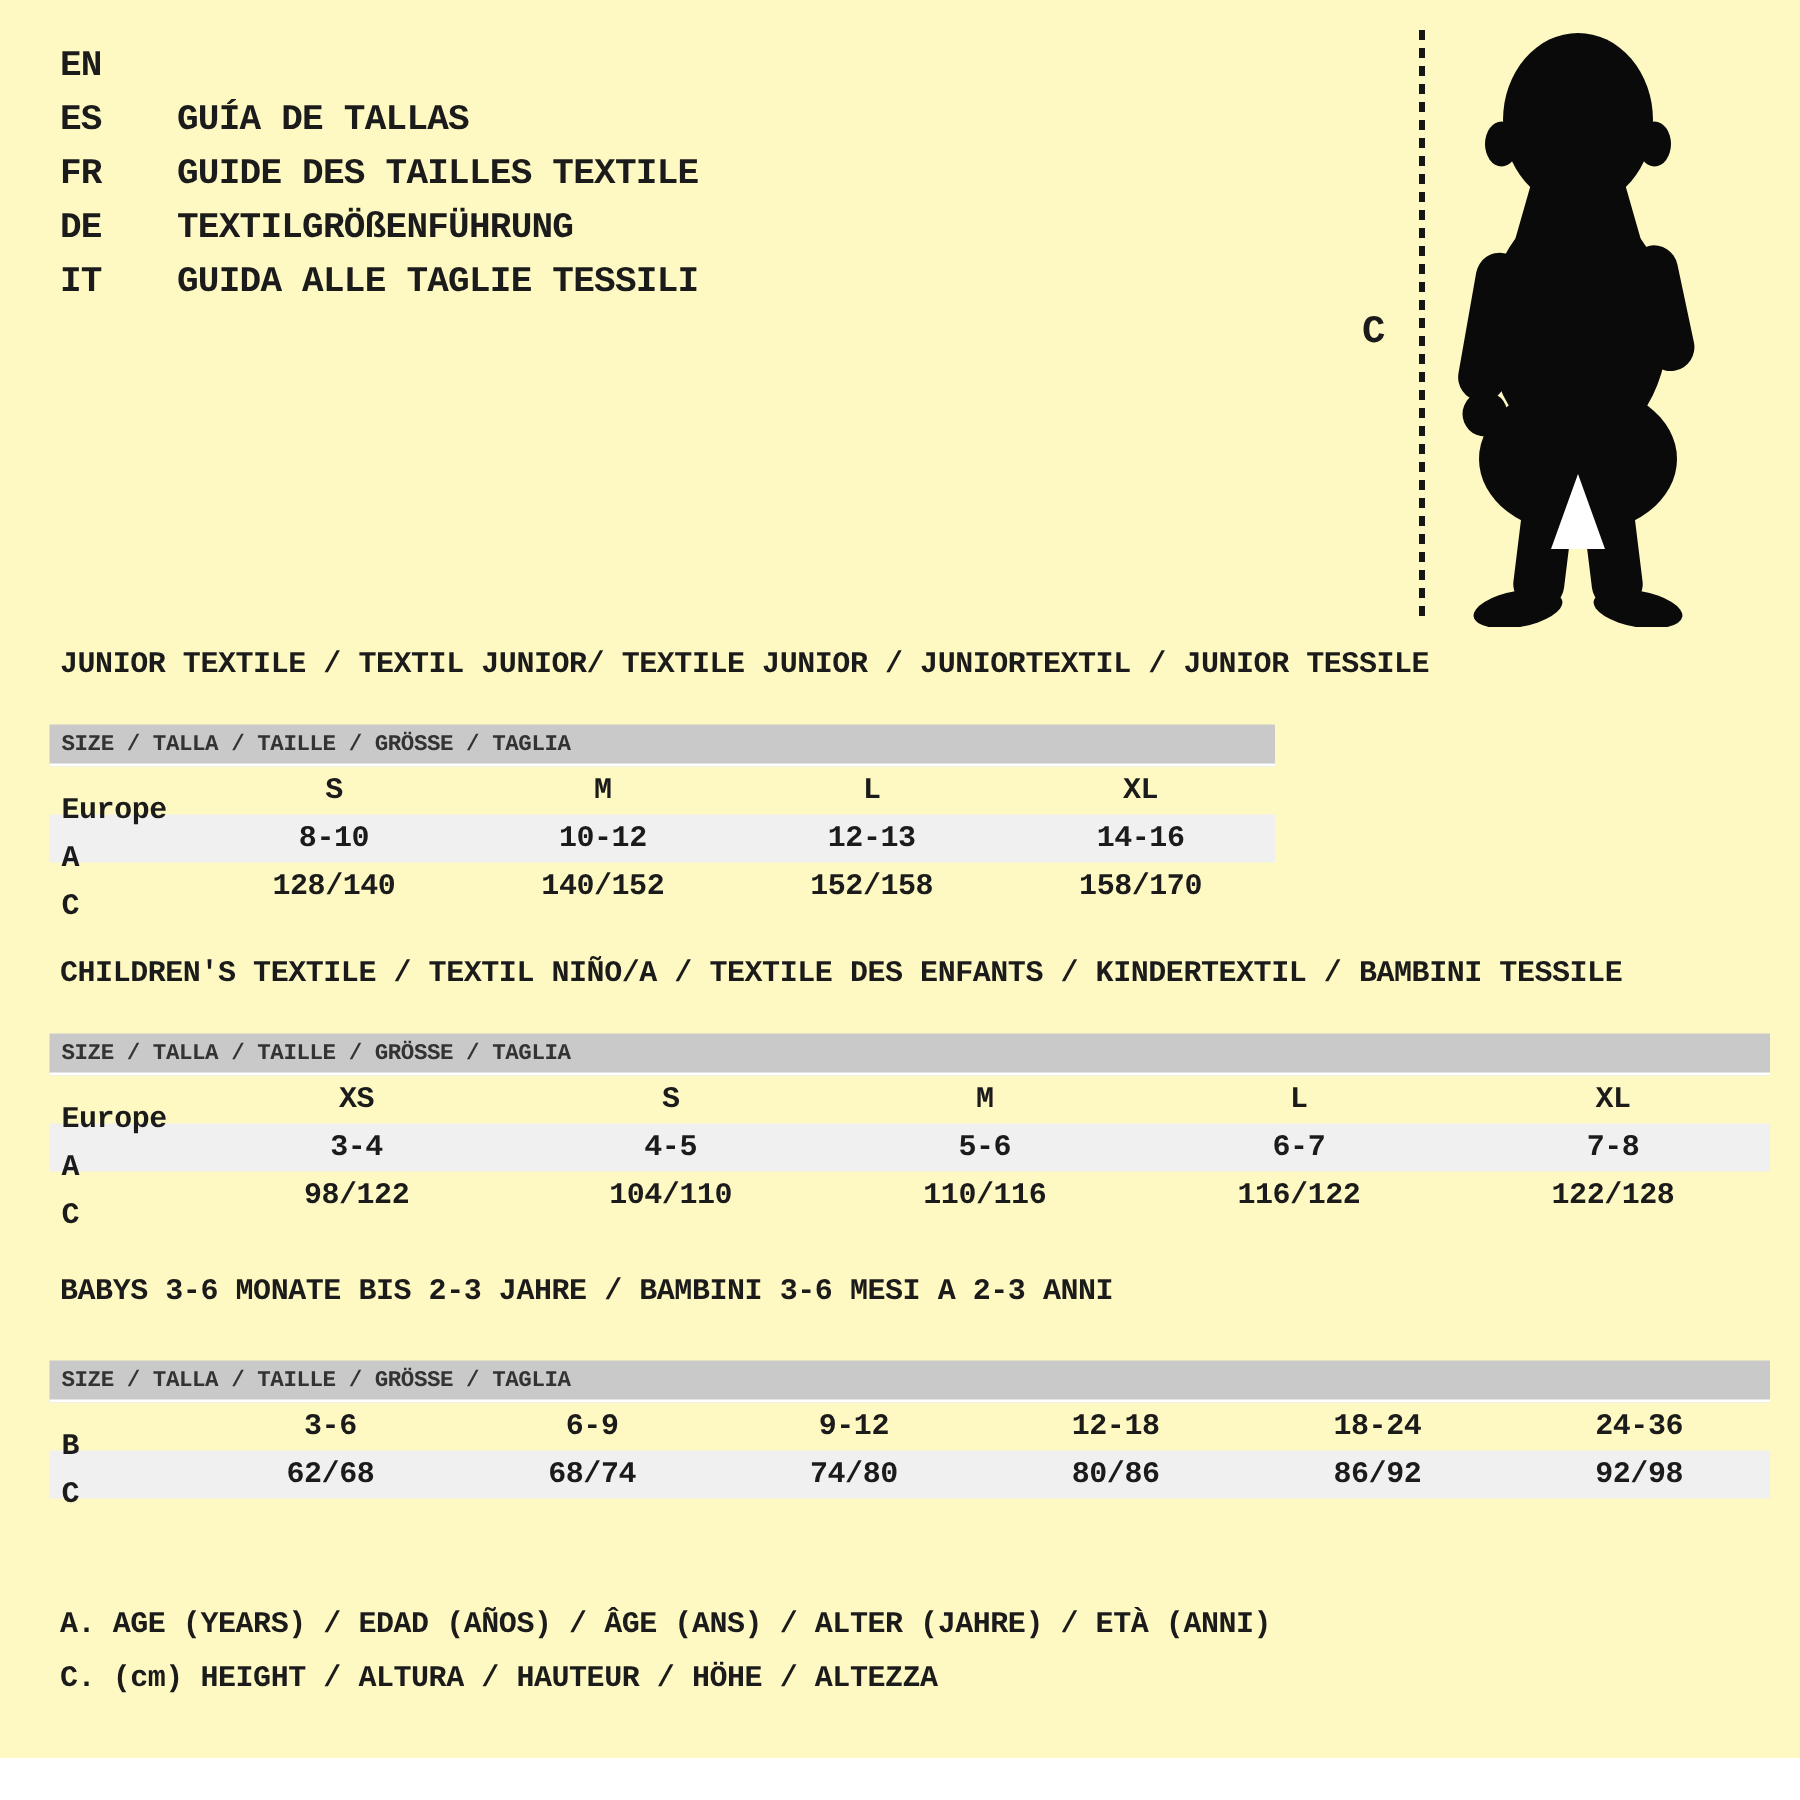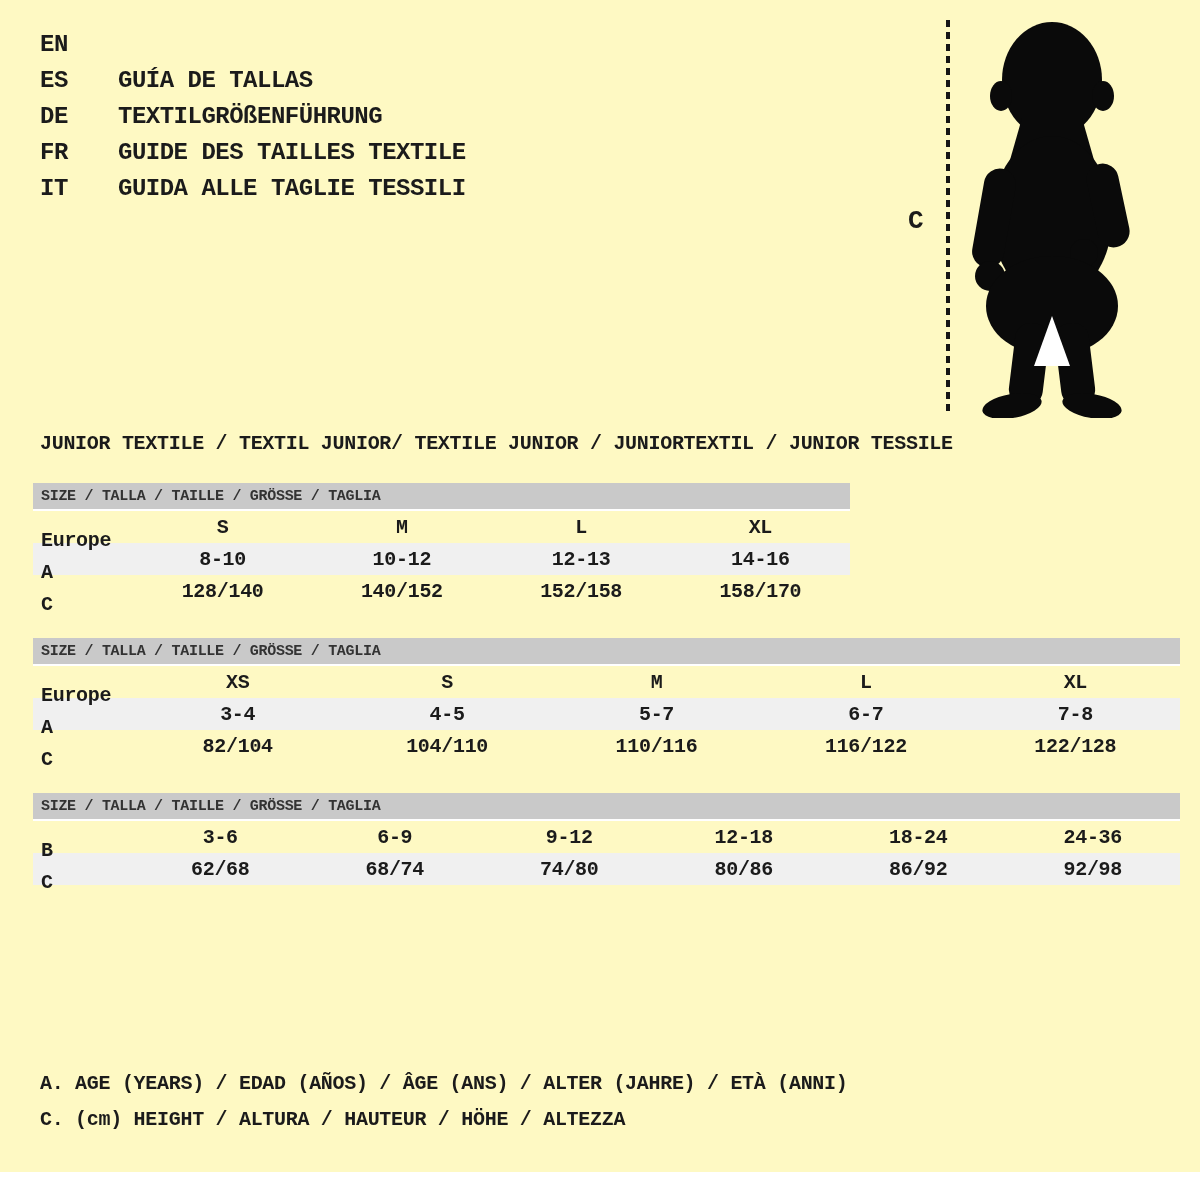--- a/index.html
+++ b/index.html
@@ -50,26 +50,26 @@
 
   <div class="langs" id="langs">
       <div class="lang-row">
         <span class="lang-code">EN</span>
       </div>
       <div class="lang-row">
         <span class="lang-code">ES</span>
         <span class="lang-label">GUÍA DE TALLAS</span>
       </div>
       <div class="lang-row">
+        <span class="lang-code">FR</span>
+        <span class="lang-label">GUIDE DES TAILLES TEXTILE</span>
+      </div>
+      <div class="lang-row">
         <span class="lang-code">DE</span>
         <span class="lang-label">TEXTILGRÖßENFÜHRUNG</span>
-      </div>
-      <div class="lang-row">
-        <span class="lang-code">FR</span>
-        <span class="lang-label">GUIDE DES TAILLES TEXTILE</span>
       </div>
       <div class="lang-row">
         <span class="lang-code">IT</span>
         <span class="lang-label">GUIDA ALLE TAGLIE TESSILI</span>
       </div>
     </div>
 
   <div class="figure">
     <span class="c-label">C</span>
     <div class="dashed-line"></div>
@@ -118,50 +118,54 @@
           <div class="t-row">
             <span class="t-label">C</span>
             <span class="t-cell">128/140</span>
             <span class="t-cell">140/152</span>
             <span class="t-cell">152/158</span>
             <span class="t-cell">158/170</span>
           </div>
         </div>
       </section>
       <section class="section">
+        <div class="title-block">
+          <div class="section-title">CHILDREN'S TEXTILE / TEXTIL NIÑO/A / TEXTILE DES ENFANTS / KINDERTEXTIL / BAMBINI TESSILE</div>
+        </div>
         <div class="size-table">
           <div class="size-bar">SIZE / TALLA / TAILLE / GRÖSSE / TAGLIA</div>
           <div class="t-row">
             <span class="t-label">Europe</span>
             <span class="t-cell">XS</span>
             <span class="t-cell">S</span>
             <span class="t-cell">M</span>
             <span class="t-cell">L</span>
             <span class="t-cell">XL</span>
           </div>
           <div class="t-row shaded">
             <span class="t-label">A</span>
             <span class="t-cell">3-4</span>
             <span class="t-cell">4-5</span>
-            <span class="t-cell">5-7</span>
+            <span class="t-cell">5-6</span>
             <span class="t-cell">6-7</span>
             <span class="t-cell">7-8</span>
           </div>
           <div class="t-row">
             <span class="t-label">C</span>
-            <span class="t-cell">82/104</span>
+            <span class="t-cell">98/122</span>
             <span class="t-cell">104/110</span>
             <span class="t-cell">110/116</span>
             <span class="t-cell">116/122</span>
             <span class="t-cell">122/128</span>
           </div>
         </div>
       </section>
       <section class="section">
         <div class="title-block two-line">
+          <div class="section-title">BABYS 3-6 MONATE BIS 2-3 JAHRE / BAMBINI 3-6 MESI A 2-3 ANNI</div>
         </div>
         <div class="size-table">
           <div class="size-bar">SIZE / TALLA / TAILLE / GRÖSSE / TAGLIA</div>
           <div class="t-row">
             <span class="t-label">B</span>
             <span class="t-cell">3-6</span>
             <span class="t-cell">6-9</span>
             <span class="t-cell">9-12</span>
             <span class="t-cell">12-18</span>
             <span class="t-cell">18-24</span>

